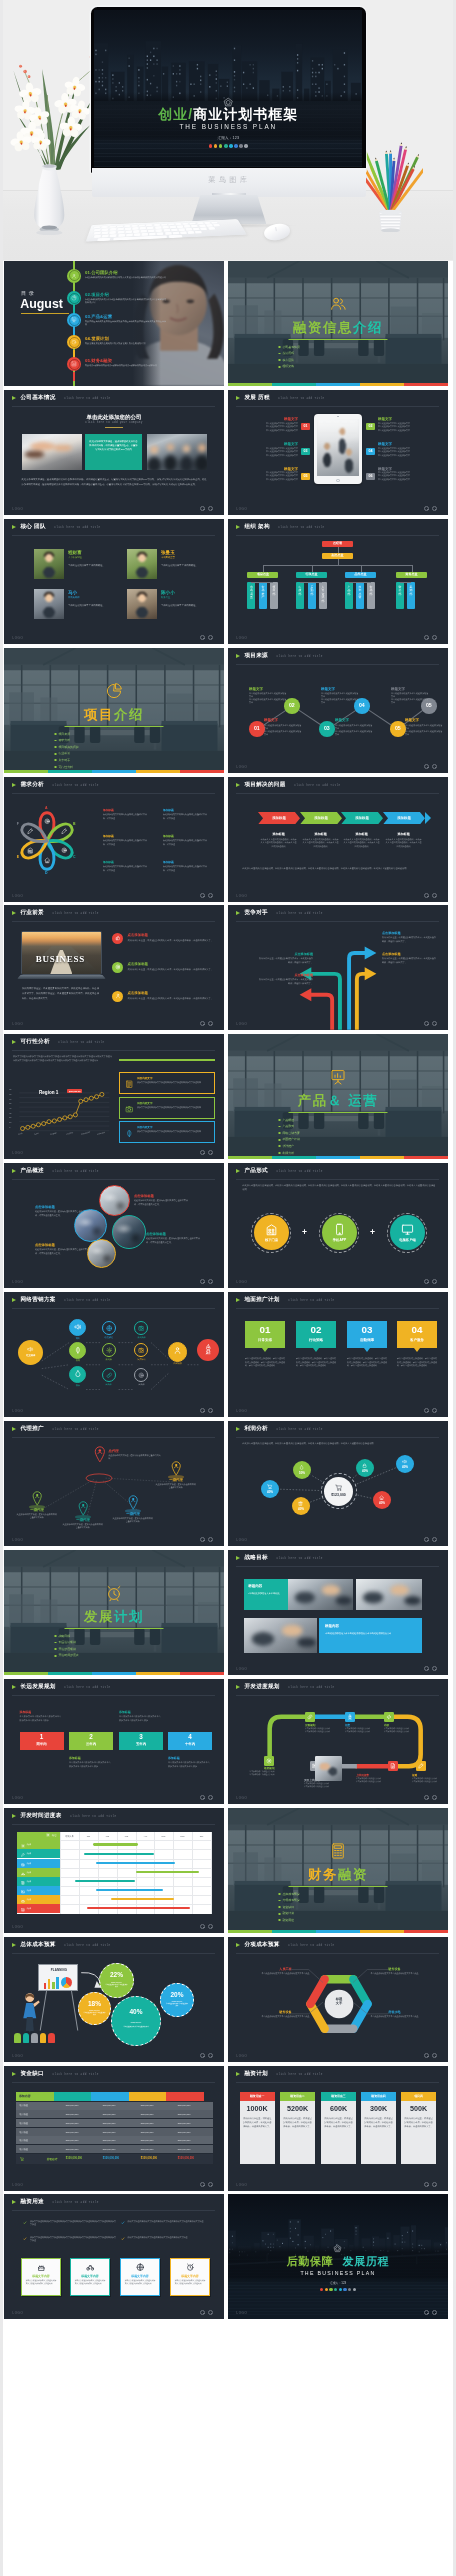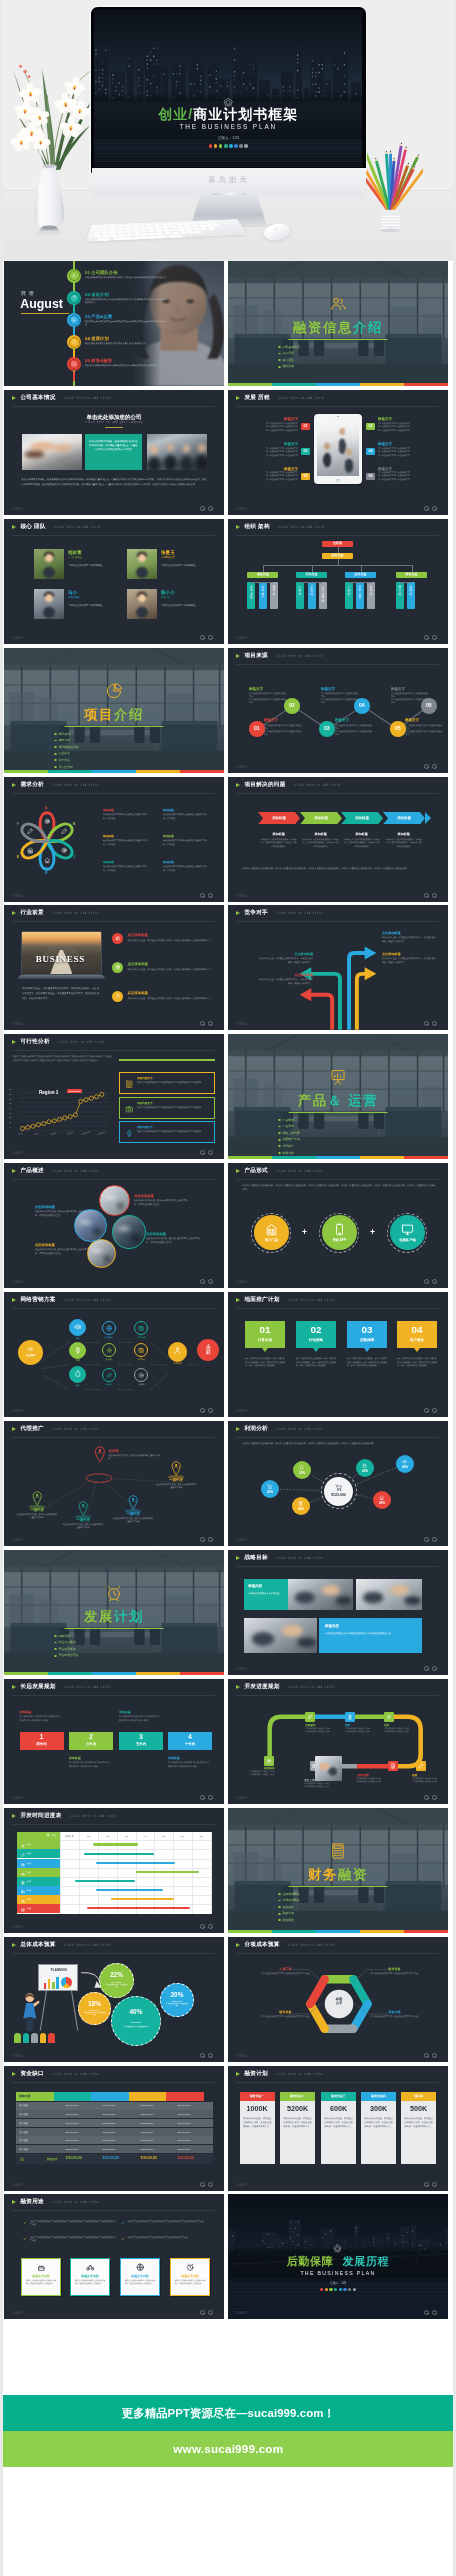--- a/index.html
+++ b/index.html
@@ -2946,18 +2946,14 @@
         <div class="ed-b">汇报人：123</div>
         <div class="ed-d"><i style="background:#e8443a"></i><i style="background:#ef9f2b"></i><i style="background:#8dc63f"></i><i style="background:#27ae8f"></i><i style="background:#22b0d6"></i><i style="background:#3a7fd5"></i><i style="background:#7d828b"></i><i style="background:#9aa0a8"></i></div>
         <div class="logo">LOGO</div>
         <div class="pgb">
           <i></i>
           <i></i>
         </div>
       </div>
 </div>
 
-<div class="ft">
-  <div class="ft-a">更多精品PPT资源尽在—sucai999.com！</div>
-  <div class="ft-b">www.sucai999.com</div>
 </div>
-</div>
 
 
 </body></html>

